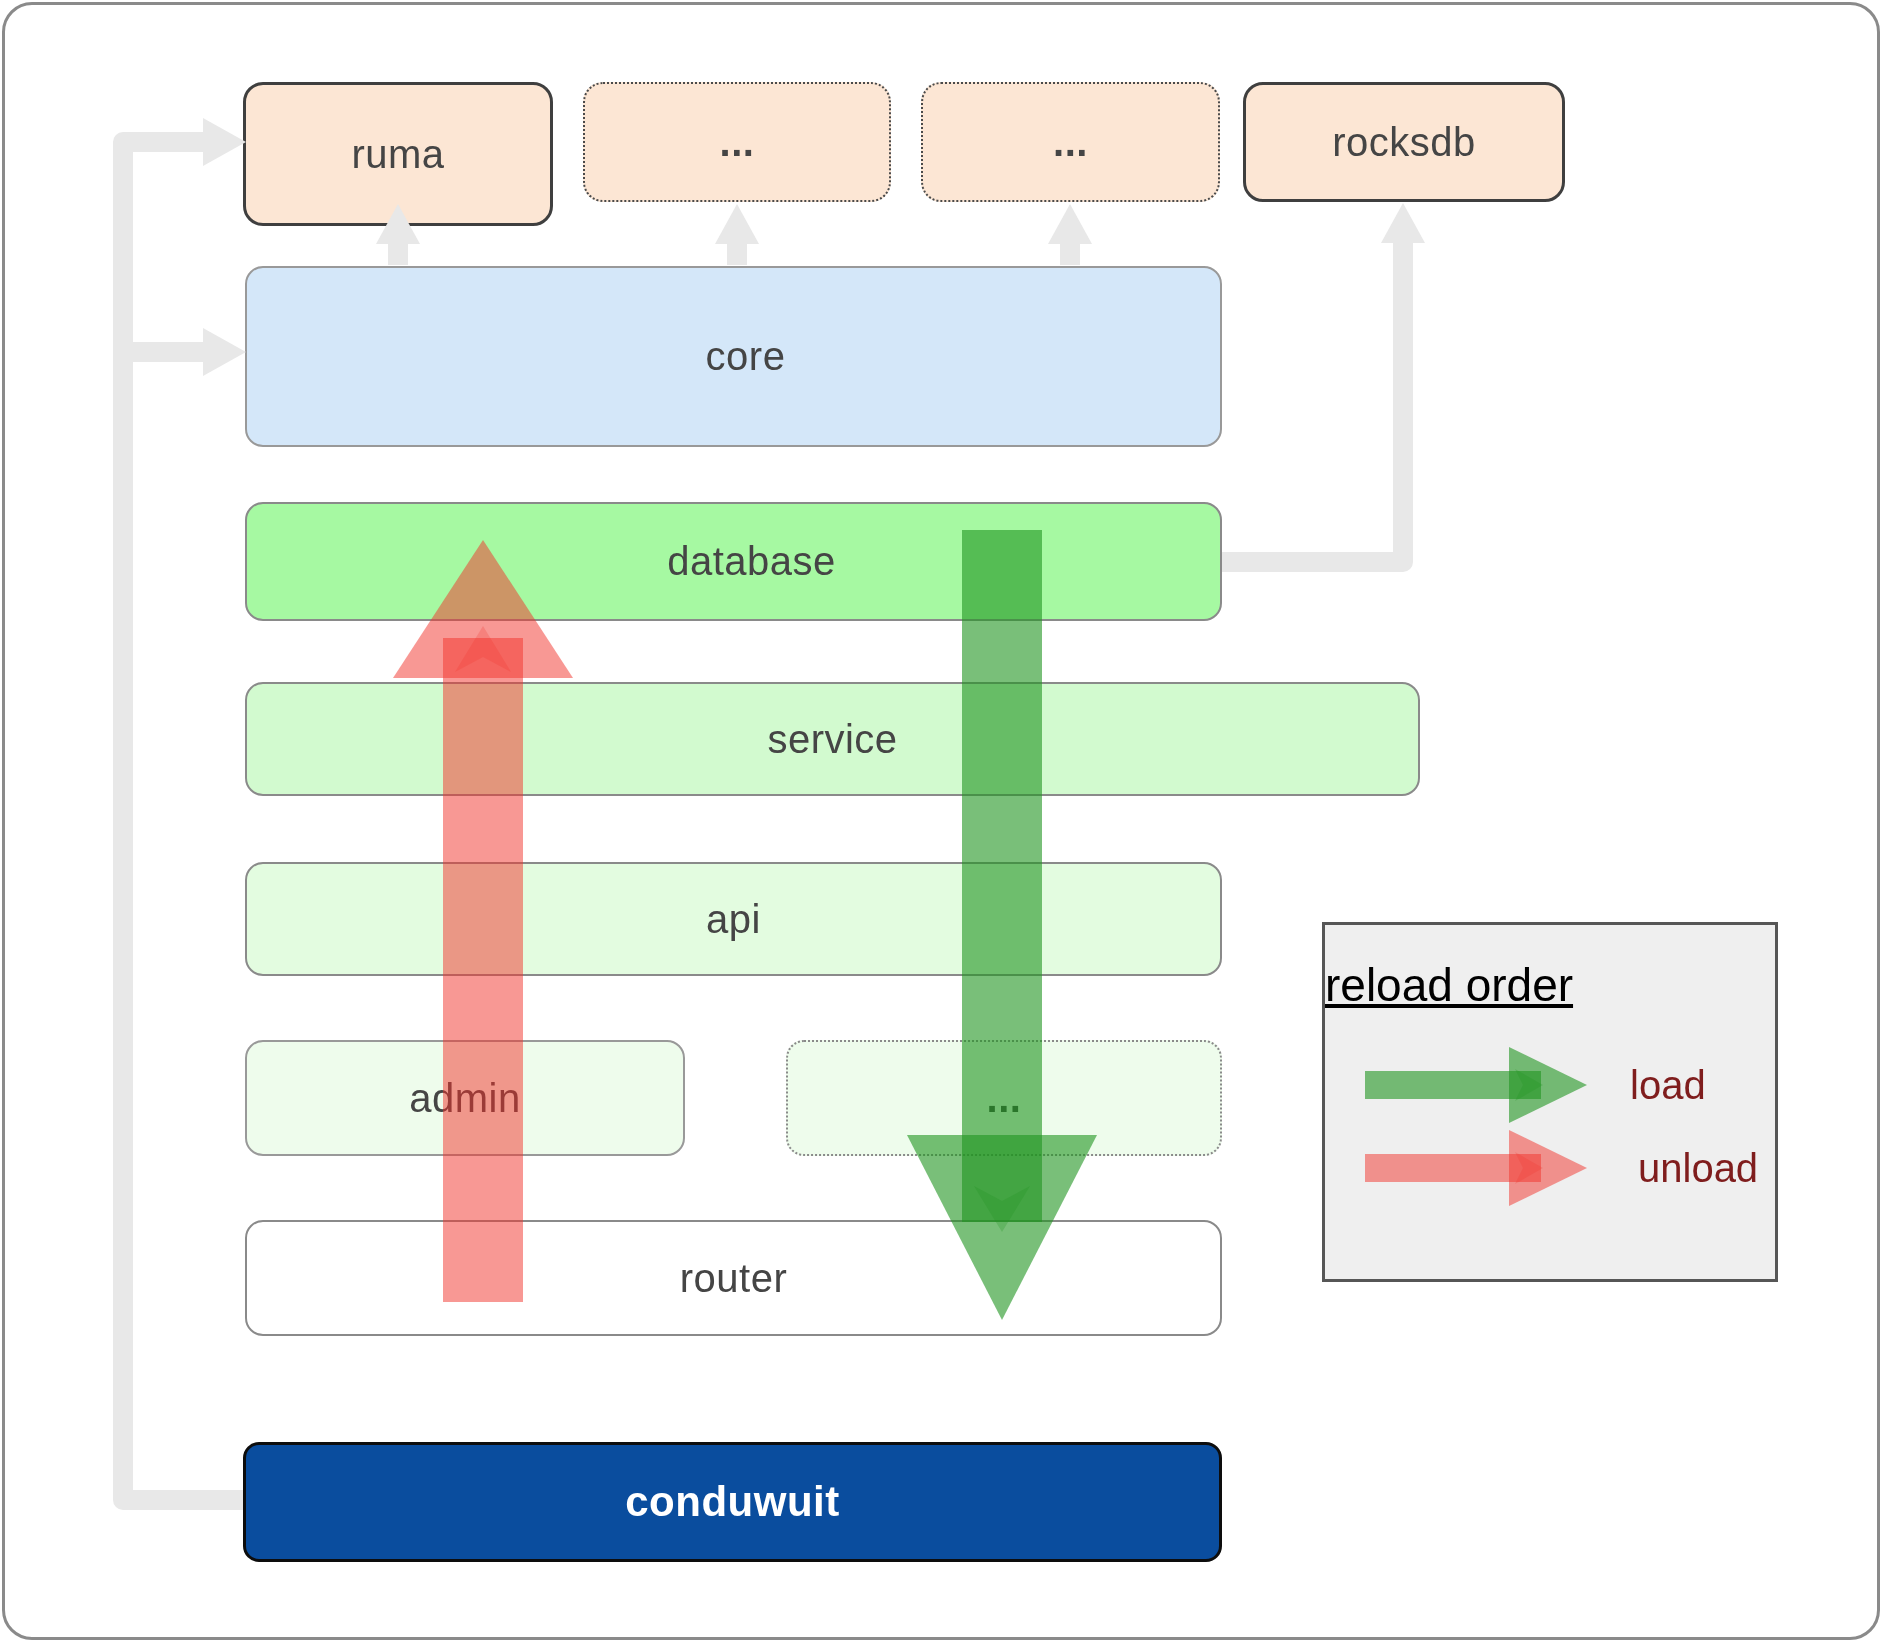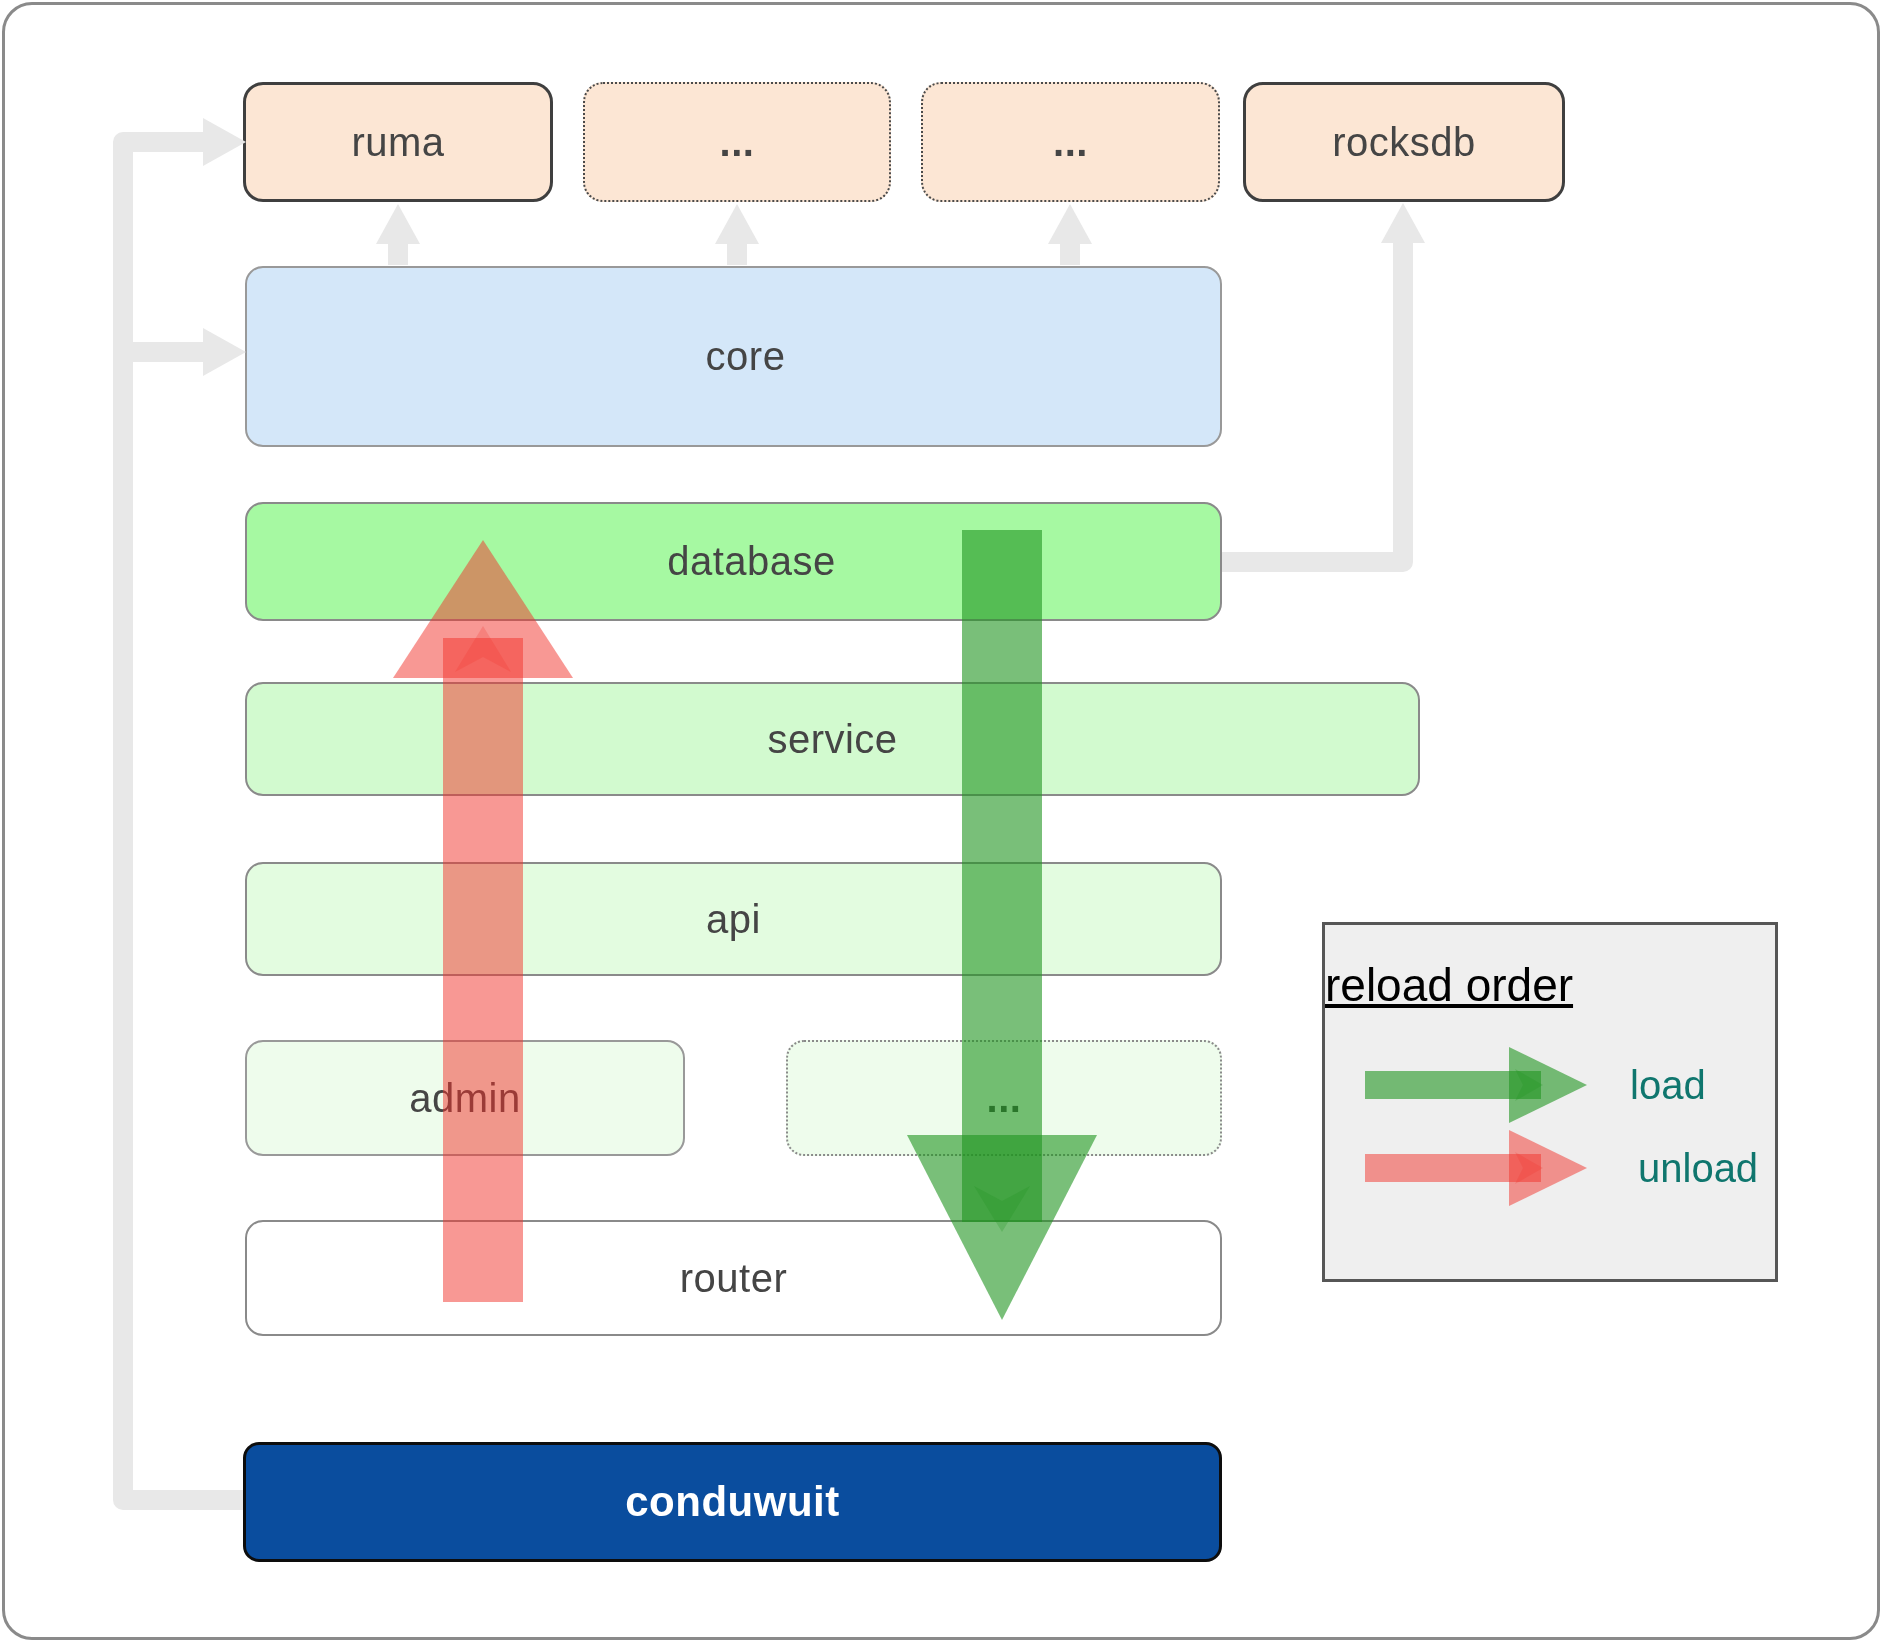--- a/index.html
+++ b/index.html
@@ -3,42 +3,42 @@
 <meta charset="utf-8">
 <style>
   html,body{margin:0;padding:0;background:#fff;}
   body{font-family:"Liberation Sans", sans-serif;}
   #canvas{position:relative;width:1883px;height:1643px;background:#ffffff;overflow:hidden;}
   .frame{position:absolute;left:2px;top:2px;right:3px;bottom:3px;border:3px solid #8a8a8a;border-radius:30px;pointer-events:none;}
   .node{position:absolute;box-sizing:border-box;display:flex;align-items:center;justify-content:center;
         font-size:40px;color:#454545;letter-spacing:0.5px;}
   .node .lbl{white-space:nowrap;}
   
-  .n-ruma    {left:243px;top:82px;width:310px;height:120px;background:#fce6d4;border:3px solid #3f3f3f;border-radius:20px;}
+  .n-ruma    {left:243px;top:82px;width:310px;height:144px;background:#fce6d4;border:3px solid #3f3f3f;border-radius:20px;}
   .n-dep-a   {left:583px;top:82px;width:308px;height:120px;background:#fce6d4;border:2px dotted #4a4a4a;border-radius:20px;font-weight:bold;}
   .n-dep-b   {left:921px;top:82px;width:299px;height:120px;background:#fce6d4;border:2px dotted #4a4a4a;border-radius:20px;font-weight:bold;}
   .n-rocksdb {left:1243px;top:82px;width:322px;height:120px;background:#fce6d4;border:3px solid #3f3f3f;border-radius:20px;}
   
   .n-core    {left:245px;top:266px;width:977px;height:181px;background:#d4e7f9;border:2px solid #999;border-radius:18px;padding-left:24px;}
   .n-database{left:245px;top:502px;width:977px;height:119px;background:#a6f9a2;border:2px solid #8a8a8a;border-radius:18px;padding-left:36px;}
   .n-service {left:245px;top:682px;width:1175px;height:114px;background:#d2facf;border:2px solid #8a8a8a;border-radius:18px;}
   .n-api     {left:245px;top:862px;width:977px;height:114px;background:#e3fce0;border:2px solid #8a8a8a;border-radius:18px;}
   .n-admin   {left:245px;top:1040px;width:440px;height:116px;background:#eefcec;border:2px solid #999;border-radius:18px;}
   .n-more    {left:786px;top:1040px;width:436px;height:116px;background:#eefcec;border:2px dotted #8a8a8a;border-radius:18px;font-weight:bold;color:#3c4a3c;}
   .n-router  {left:245px;top:1220px;width:977px;height:116px;background:#ffffff;border:2px solid #8a8a8a;border-radius:18px;}
   .n-conduwuit{left:243px;top:1442px;width:979px;height:120px;background:#0a4d9e;border:3px solid #0d0d0d;border-radius:16px;
                color:#ffffff;font-weight:bold;font-size:42px;}
   #overlay{position:absolute;left:0;top:0;width:1883px;height:1643px;pointer-events:none;}
   
   .legend{position:absolute;left:1322px;top:922px;width:456px;height:360px;background:#efefef;border:3px solid #565656;box-sizing:border-box;}
   .legend-title{position:absolute;left:0;top:33px;width:100%;text-align:left;font-size:46px;color:#000000;text-decoration:underline;}
   .legend-arrow{position:absolute;left:38px;width:240px;height:84px;}
   .legend-arrow.g{top:118px;}
   .legend-arrow.r{top:201px;}
-  .legend-label{position:absolute;left:305px;font-size:40px;color:#0f766e;line-height:48px;}
+  .legend-label{position:absolute;left:305px;font-size:40px;color:#7f1d1d;line-height:48px;}
   .legend-label.g{top:136px;}
   .legend-label.r{top:219px;margin-left:8px;}
 </style>
 </head>
 <body>
 
 <div id="canvas">
 
   <div class="node n-ruma">
     <span class="lbl">ruma</span>

